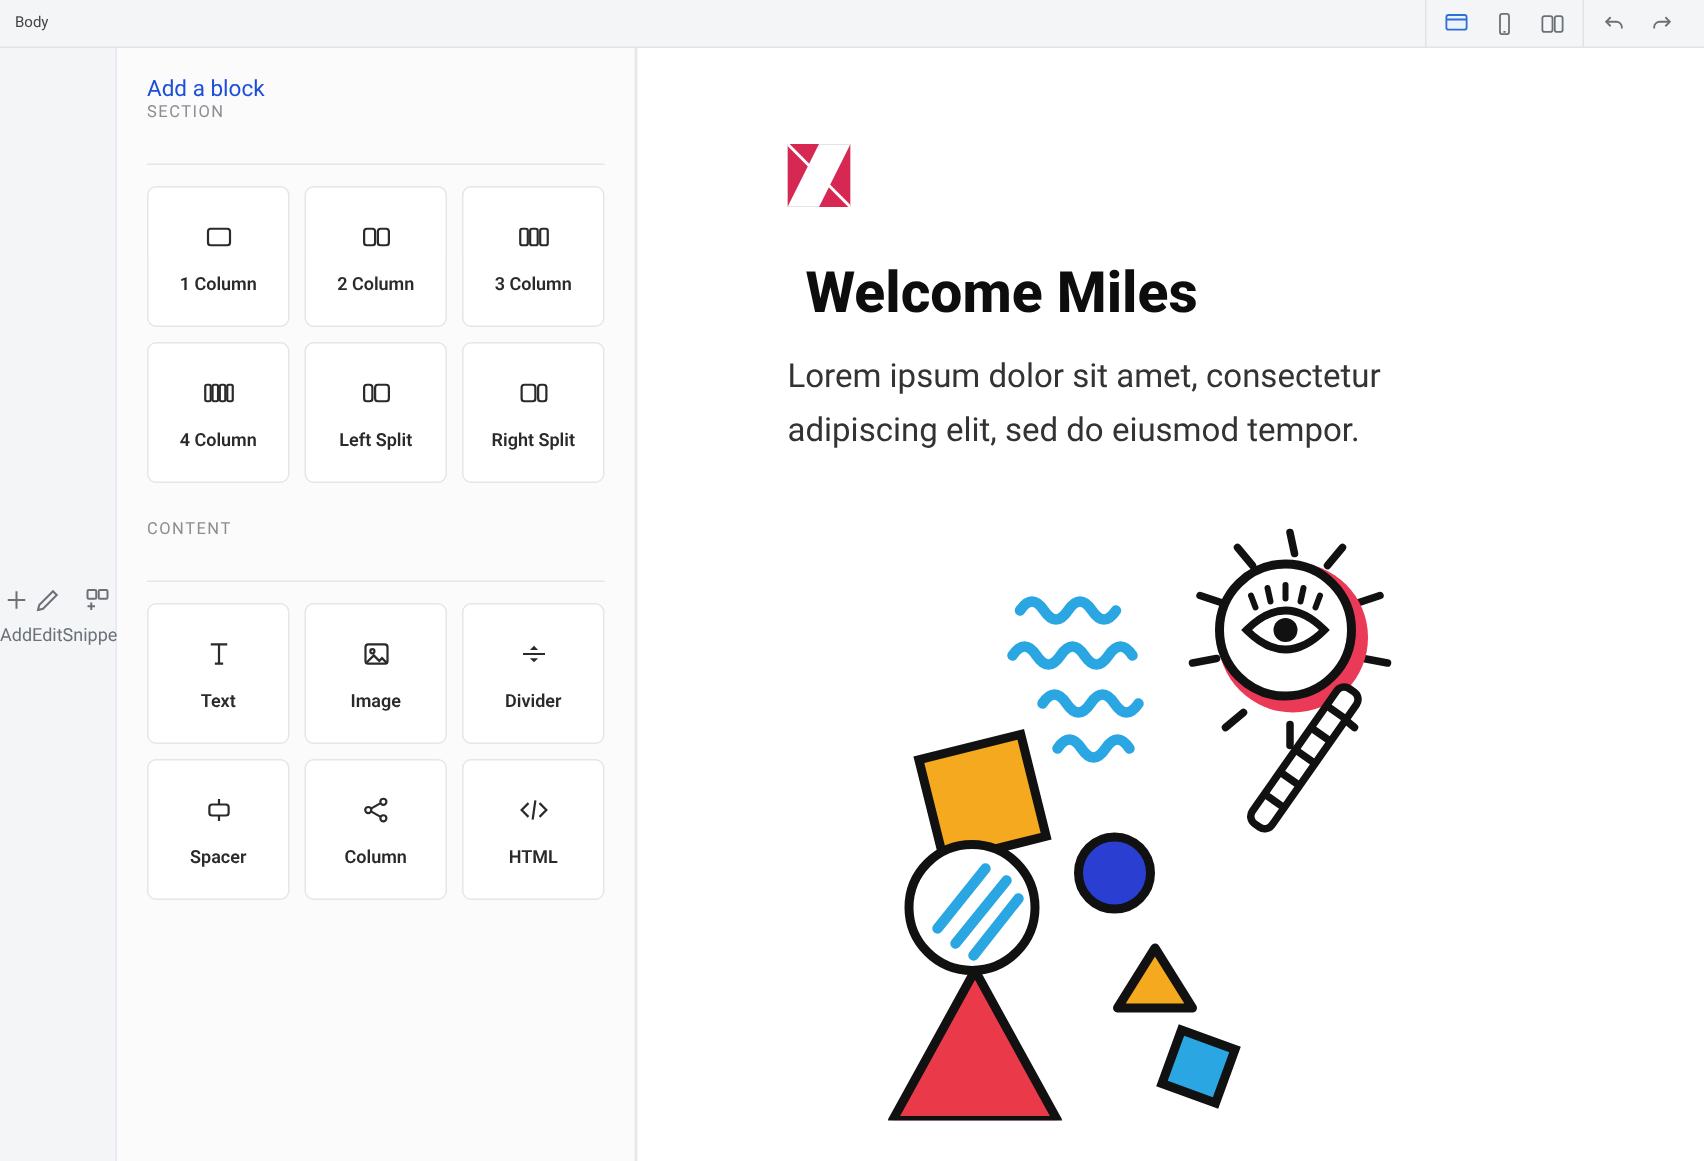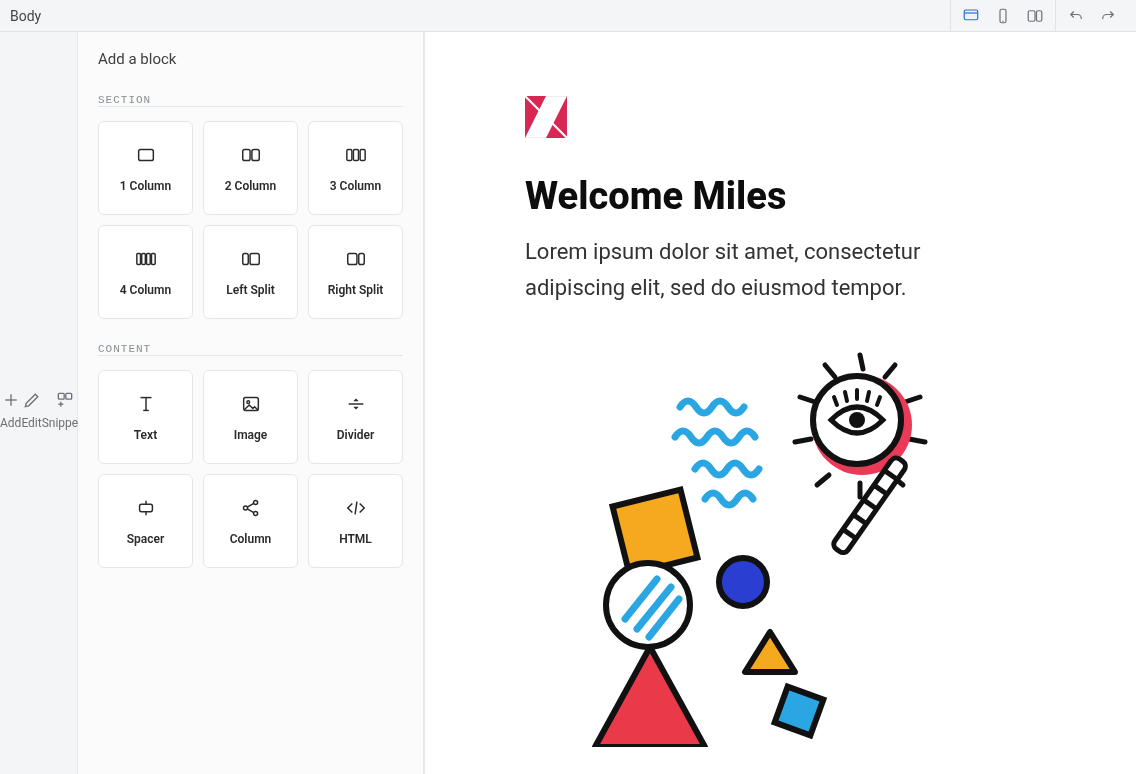--- a/index.html
+++ b/index.html
@@ -14,21 +14,21 @@
 
   
   .topbar {
     height: 32px;
     display: flex;
     align-items: center;
     justify-content: space-between;
     padding: 0 8px 0 10px;
     border-bottom: 1px solid #dfe3e8;
     background: #f4f5f7;
-    font-size: 14px;
+    font-size: 10px;
     color: #444;
   }
   .topbar-left { display: flex; align-items: center; gap: 6px; }
   .topbar-right { display: flex; align-items: center; gap: 0; }
   .top-icon-group { display: flex; align-items:center; border-left: 1px solid #dfe3e8; height: 32px; padding: 0 4px; }
   .top-icon-group:first-of-type { border-left: 1px solid #dfe3e8; }
   .top-icon {
     width: 32px; height: 32px;
     display:flex; align-items:center; justify-content:center;
     color: #6b7177; cursor:pointer;
@@ -65,29 +65,28 @@
 
   
   .picker {
     width: 346px;
     background:#fbfbfc;
     border-right:1px solid #e6e8eb;
     padding: 18px 20px;
     overflow-y:auto;
   }
   .picker-title {
-    font-size:15px; color:#404040; margin-bottom:26px;
+    font-size:15px; color:#1d4ed8; 
   }
   .picker-section-label {
     font-size:11px; letter-spacing:1px; color:#8a8f94;
     text-transform:uppercase;
     border-bottom:1px solid #e4e6e9;
-    padding-bottom:0;
+    padding-bottom:28px;
     margin-bottom:14px;
-    font-family:Liberation Mono, monospace;
   }
   .grid3 {
     display:grid;
     grid-template-columns: repeat(3, 1fr);
     gap:10px;
     margin-bottom:24px;
   }
   .block-card {
     background:#fff;
     border:1px solid #e4e6e9;
@@ -112,21 +111,21 @@
   }
   .doc {
     padding: 64px 60px 0 100px;
     max-width: 640px;
   }
   .logo-mark {
     width:42px; height:42px;
     margin-bottom:32px;
   }
   .doc h1 {
-    font-size:38px; font-weight:800; margin:0 0 16px 0; color:#0d0d0d;
+    font-size:38px; font-weight:800; margin:0 0 16px 12px; color:#0d0d0d;
   }
   .doc p {
     font-size:22px; line-height:1.65; color:#333; margin:0 0 40px 0;
   }
   .illus { margin-left:60px; }
 
 </style>
 </head>
 <body>
 

